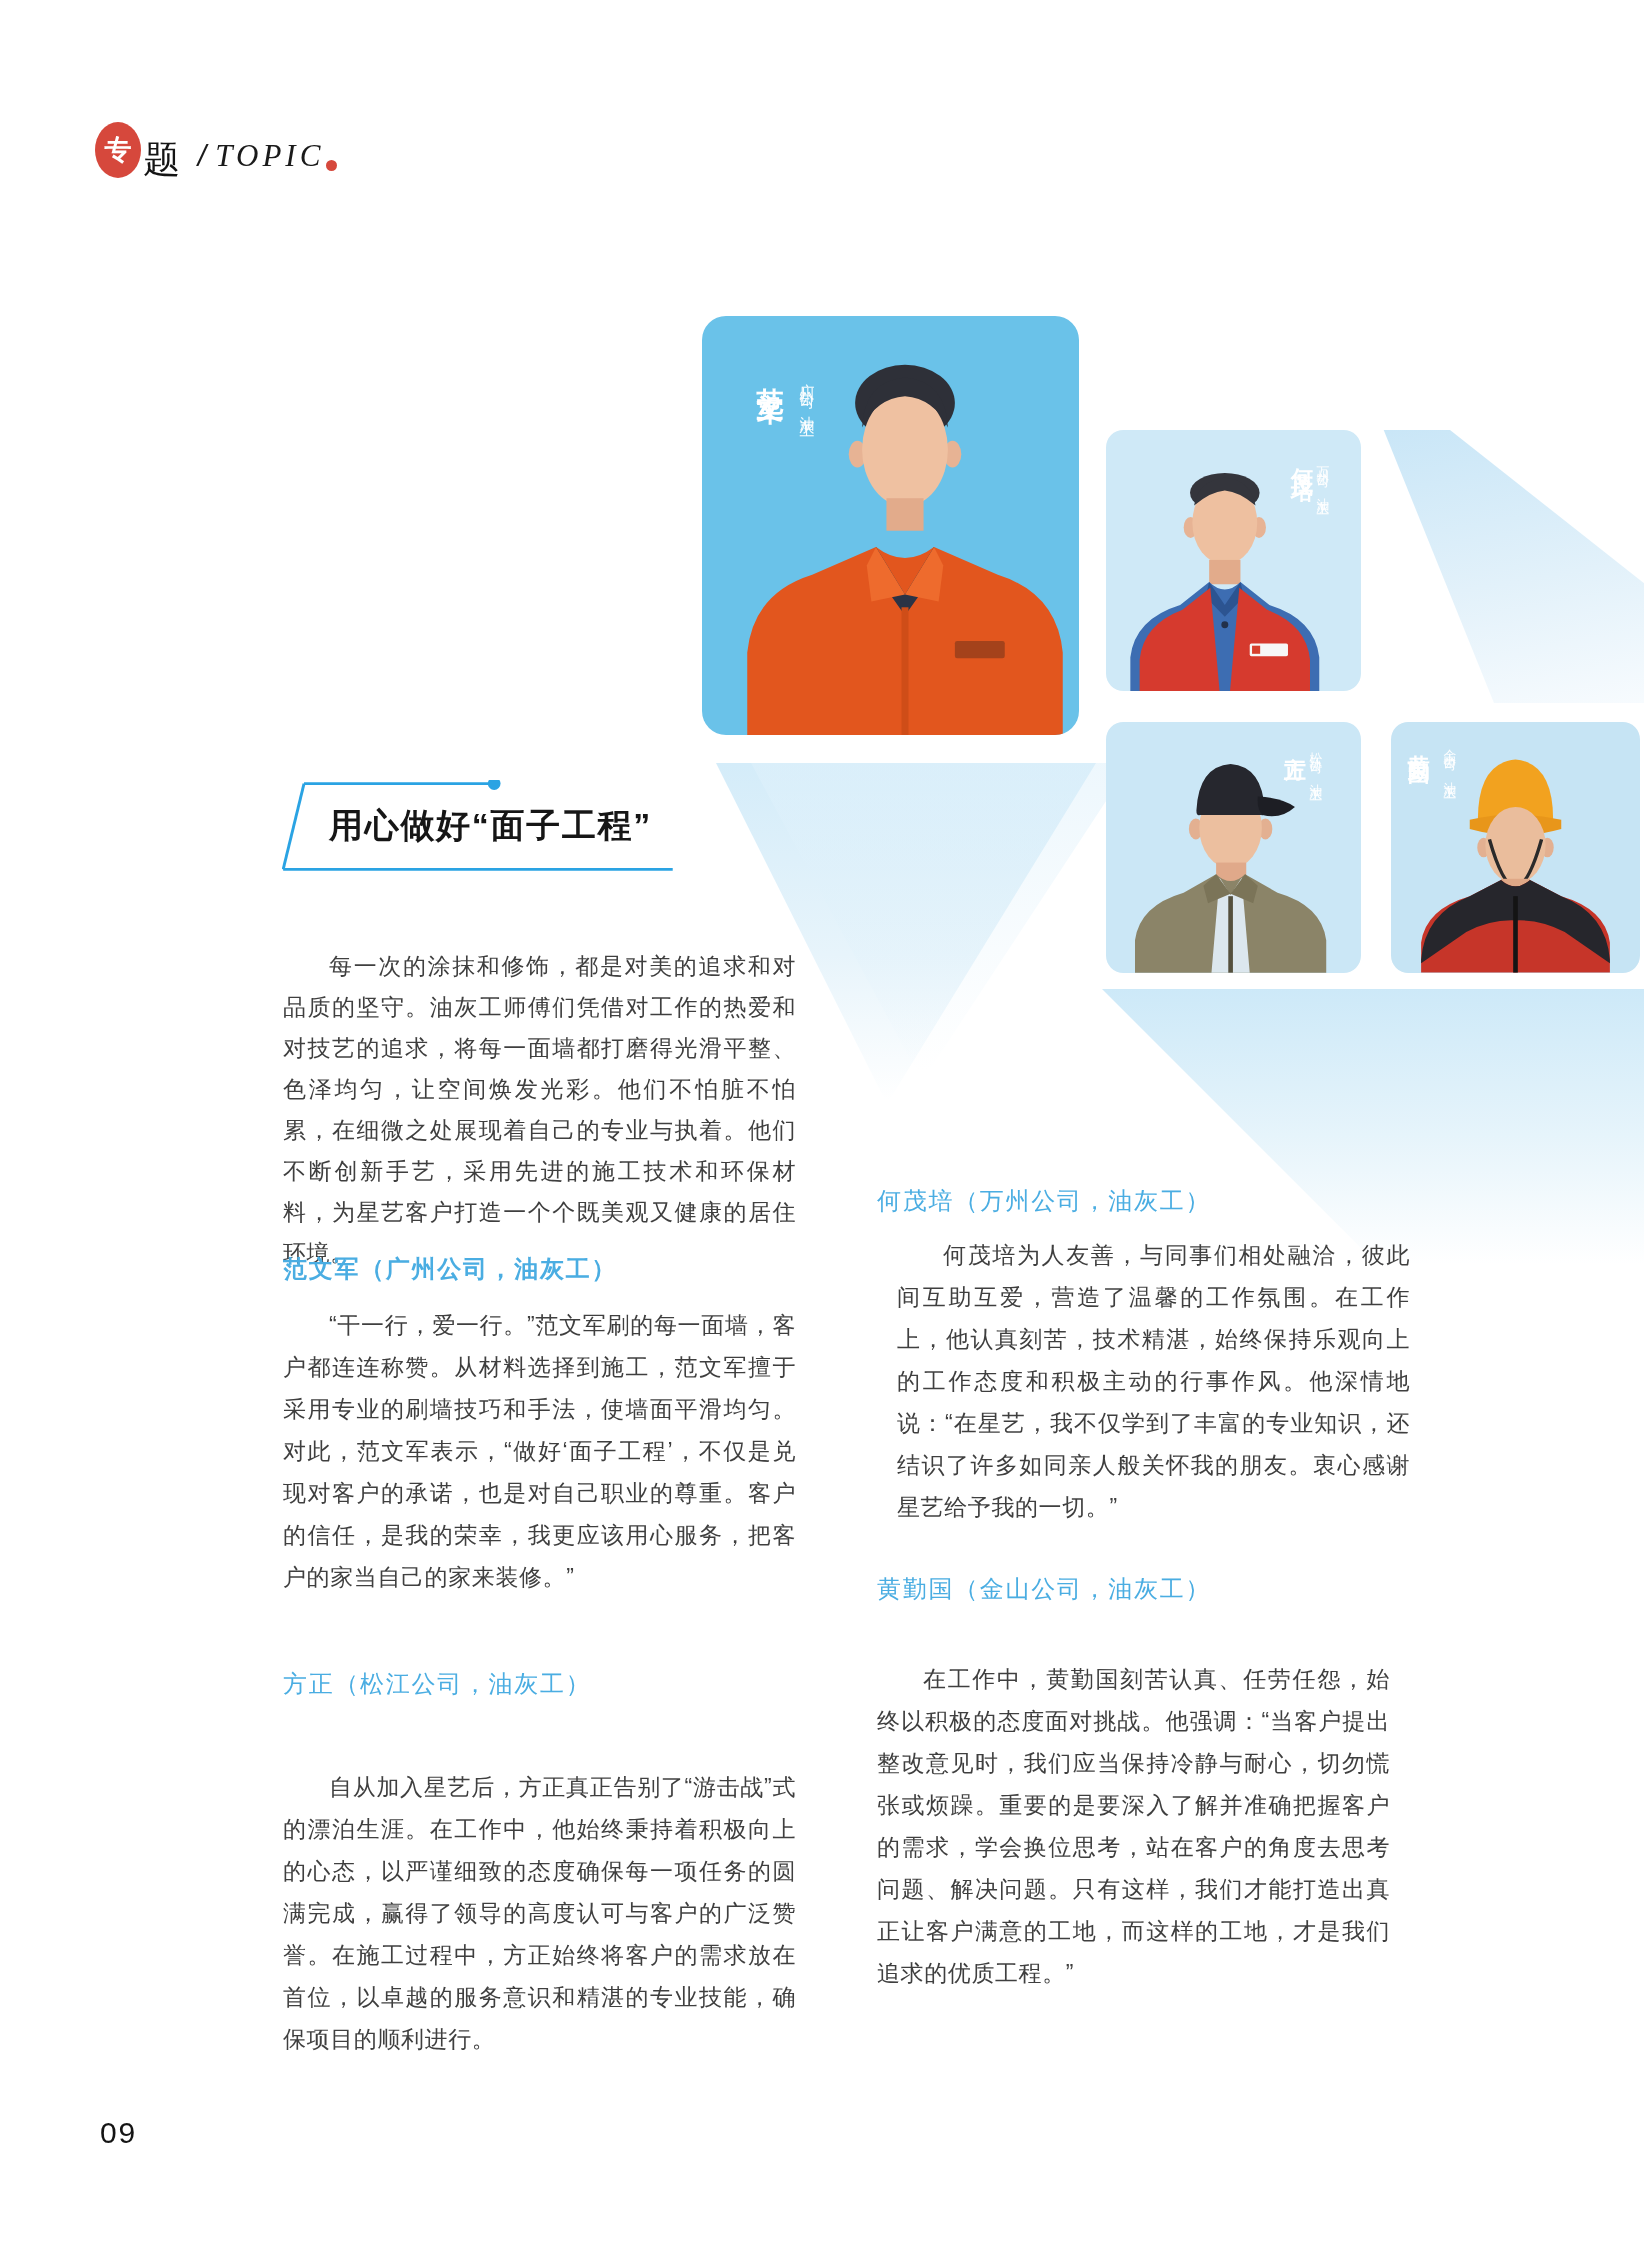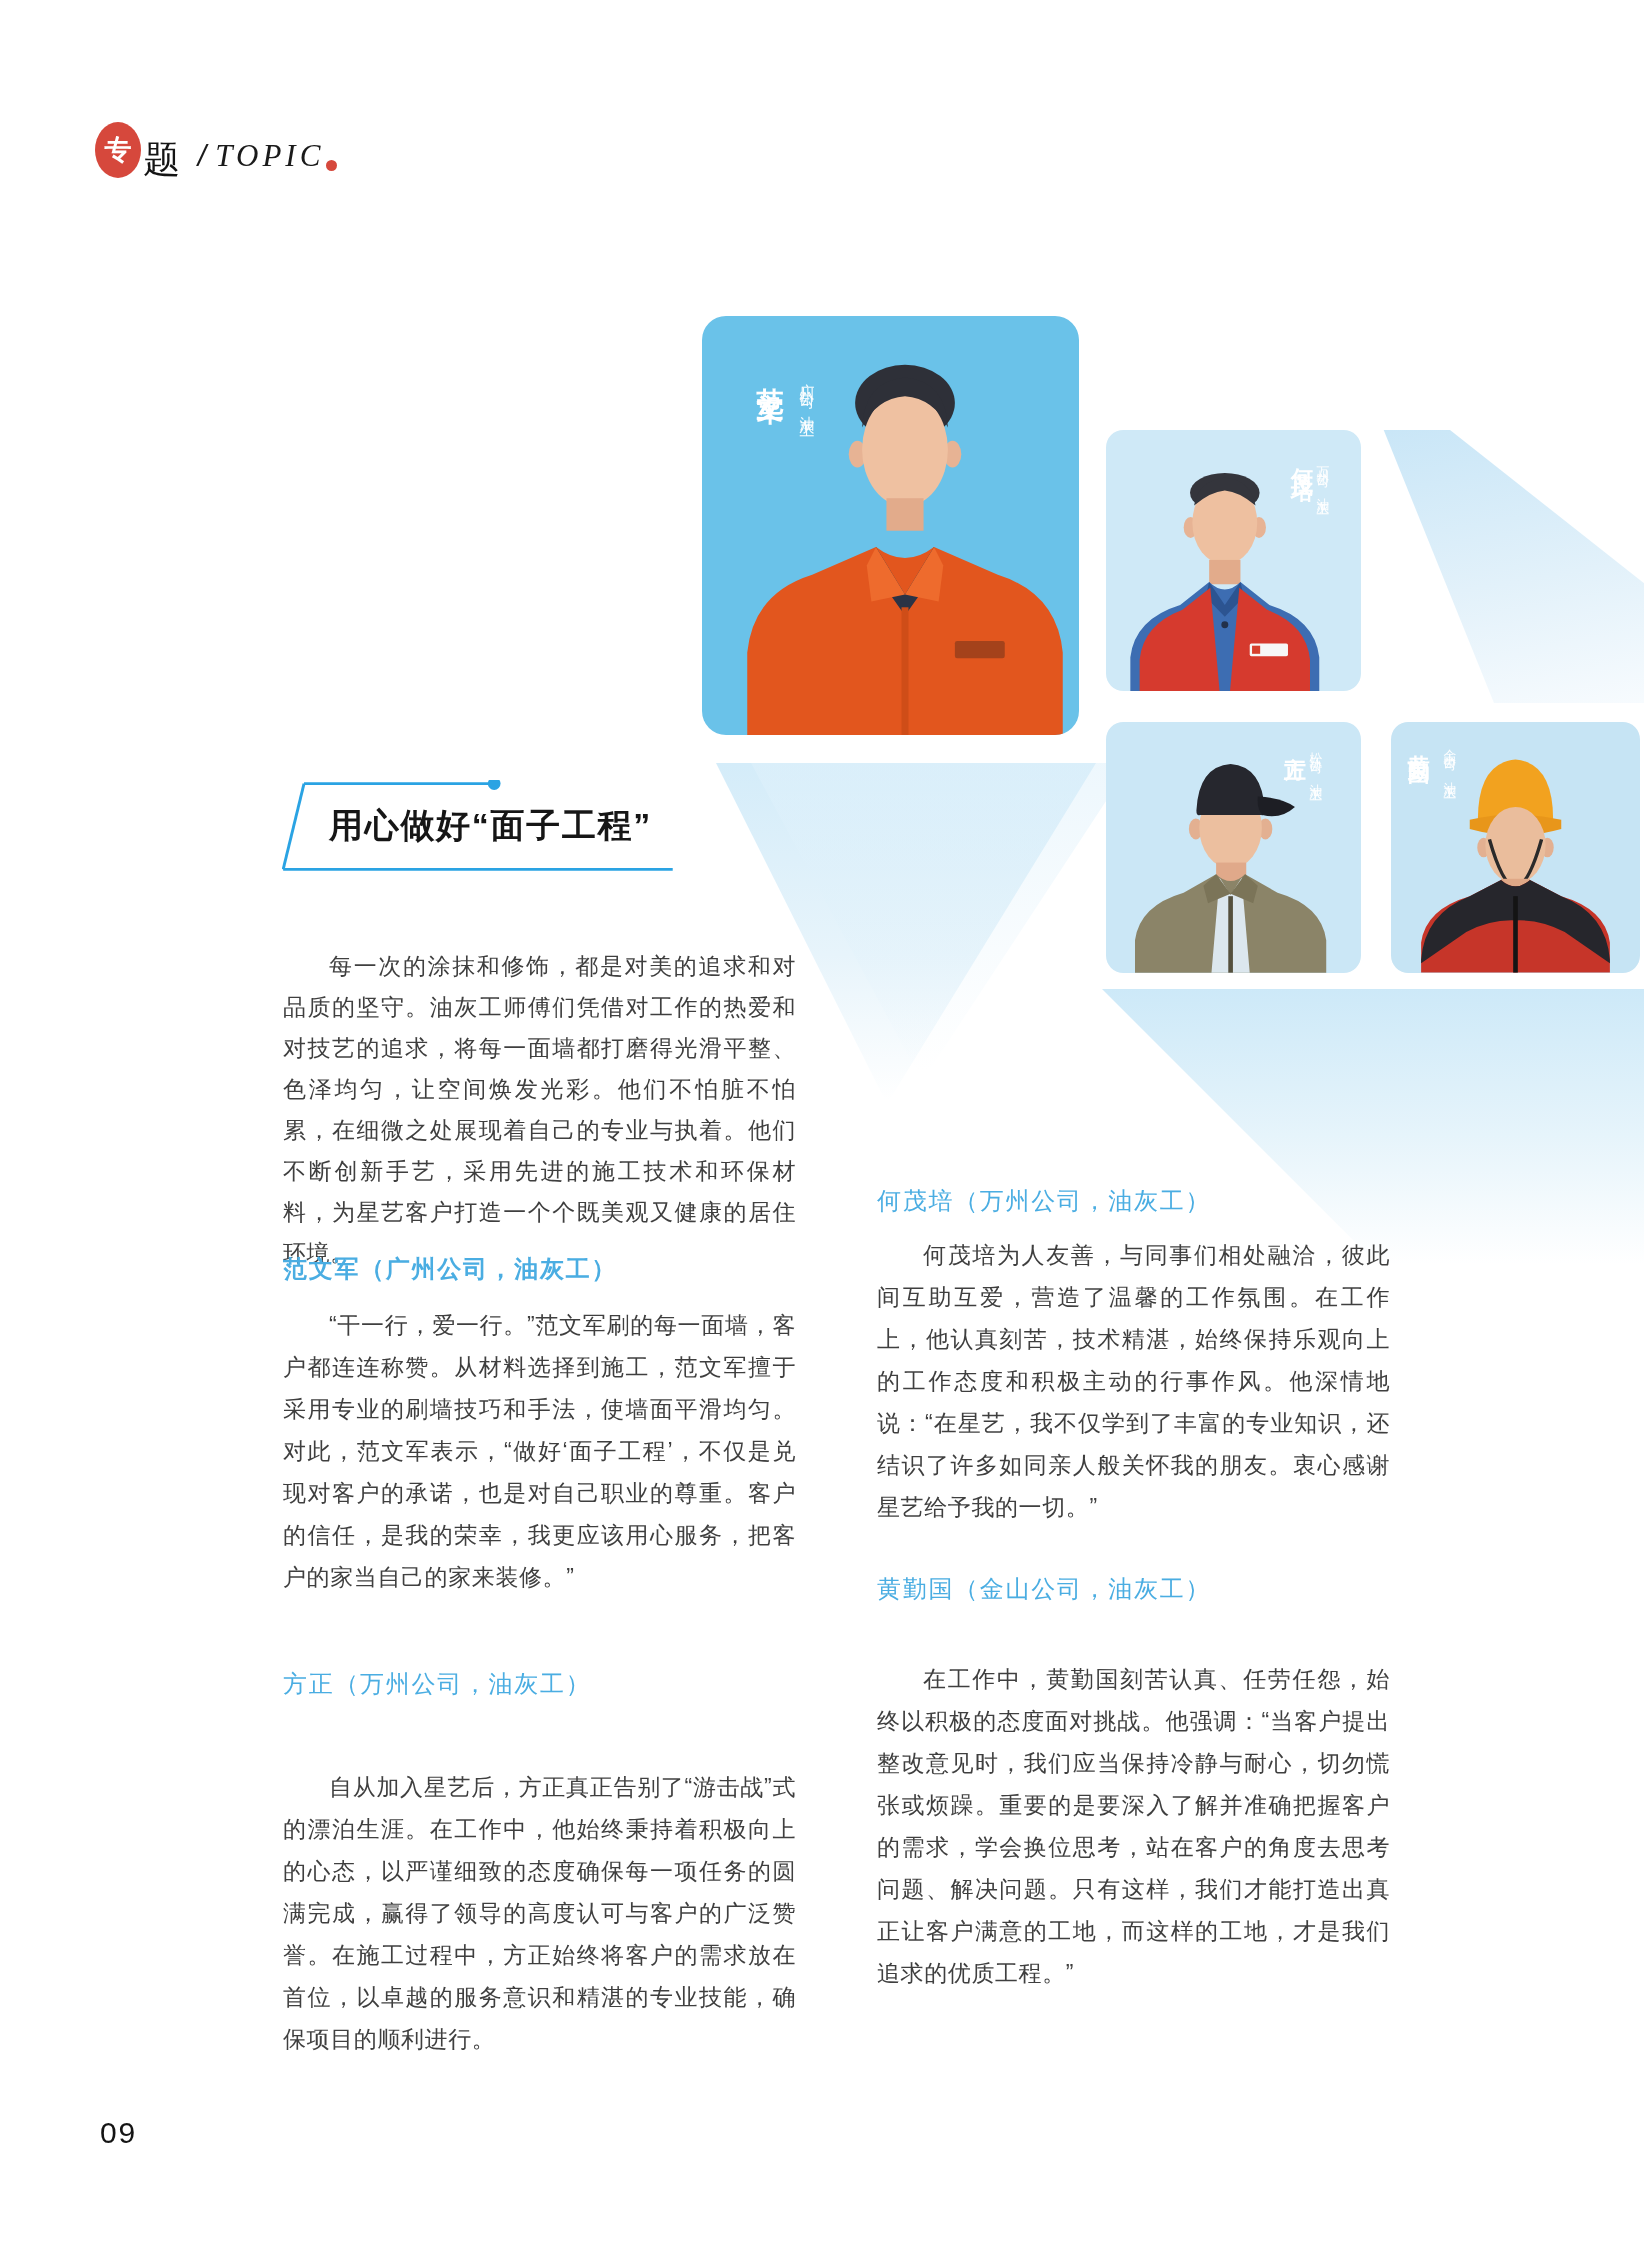--- a/index.html
+++ b/index.html
@@ -167,23 +167,23 @@
   <line x1="38" y1="6" x2="2" y2="154" stroke="#2aa3e3" stroke-width="5"></line>
   <line x1="2" y1="154" x2="674" y2="154" stroke="#2aa3e3" stroke-width="5"></line>
 </svg>
 <div class="abs title-text">用心做好“面子工程”</div>
 
 <div class="abs para intro" style="left:283px; top:946px;">每一次的涂抹和修饰，都是对美的追求和对品质的坚守。油灰工师傅们凭借对工作的热爱和对技艺的追求，将每一面墙都打磨得光滑平整、色泽均匀，让空间焕发光彩。他们不怕脏不怕累，在细微之处展现着自己的专业与执着。他们不断创新手艺，采用先进的施工技术和环保材料，为星艺客户打造一个个既美观又健康的居住环境。</div>
 
 <div class="abs heading" style="left:283px; top:1253px;font-weight:bold;">范文军（广州公司，油灰工）</div>
 <div class="abs para" style="left:283px; top:1304px;">“干一行，爱一行。”范文军刷的每一面墙，客户都连连称赞。从材料选择到施工，范文军擅于采用专业的刷墙技巧和手法，使墙面平滑均匀。对此，范文军表示，“做好‘面子工程’，不仅是兑现对客户的承诺，也是对自己职业的尊重。客户的信任，是我的荣幸，我更应该用心服务，把客户的家当自己的家来装修。”</div>
 
-<div class="abs heading" style="left:283px; top:1668px;">方正（万州公司，油灰工）</div>
+<div class="abs heading" style="left:283px; top:1668px;">方正（松江公司，油灰工）</div>
 <div class="abs para" style="left:283px; top:1718px;margin-top:48px;">自从加入星艺后，方正真正告别了“游击战”式的漂泊生涯。在工作中，他始终秉持着积极向上的心态，以严谨细致的态度确保每一项任务的圆满完成，赢得了领导的高度认可与客户的广泛赞誉。在施工过程中，方正始终将客户的需求放在首位，以卓越的服务意识和精湛的专业技能，确保项目的顺利进行。</div>
 
 <div class="abs heading" style="left:877px; top:1185px;">何茂培（万州公司，油灰工）</div>
-<div class="abs para" style="left:877px; top:1234px;">何茂培为人友善，与同事们相处融洽，彼此间互助互爱，营造了温馨的工作氛围。在工作上，他认真刻苦，技术精湛，始终保持乐观向上的工作态度和积极主动的行事作风。他深情地说：“在星艺，我不仅学到了丰富的专业知识，还结识了许多如同亲人般关怀我的朋友。衷心感谢星艺给予我的一切。”</div>
+<div class="abs para" style="left:897px; top:1234px;">何茂培为人友善，与同事们相处融洽，彼此间互助互爱，营造了温馨的工作氛围。在工作上，他认真刻苦，技术精湛，始终保持乐观向上的工作态度和积极主动的行事作风。他深情地说：“在星艺，我不仅学到了丰富的专业知识，还结识了许多如同亲人般关怀我的朋友。衷心感谢星艺给予我的一切。”</div>
 
 <div class="abs heading" style="left:877px; top:1573px;">黄勤国（金山公司，油灰工）</div>
 <div class="abs para" style="left:877px; top:1622px;margin-top:36px;">在工作中，黄勤国刻苦认真、任劳任怨，始终以积极的态度面对挑战。他强调：“当客户提出整改意见时，我们应当保持冷静与耐心，切勿慌张或烦躁。重要的是要深入了解并准确把握客户的需求，学会换位思考，站在客户的角度去思考问题、解决问题。只有这样，我们才能打造出真正让客户满意的工地，而这样的工地，才是我们追求的优质工程。”</div>
 
 <div class="abs pagenum">09</div>
 
 
 </body></html>

